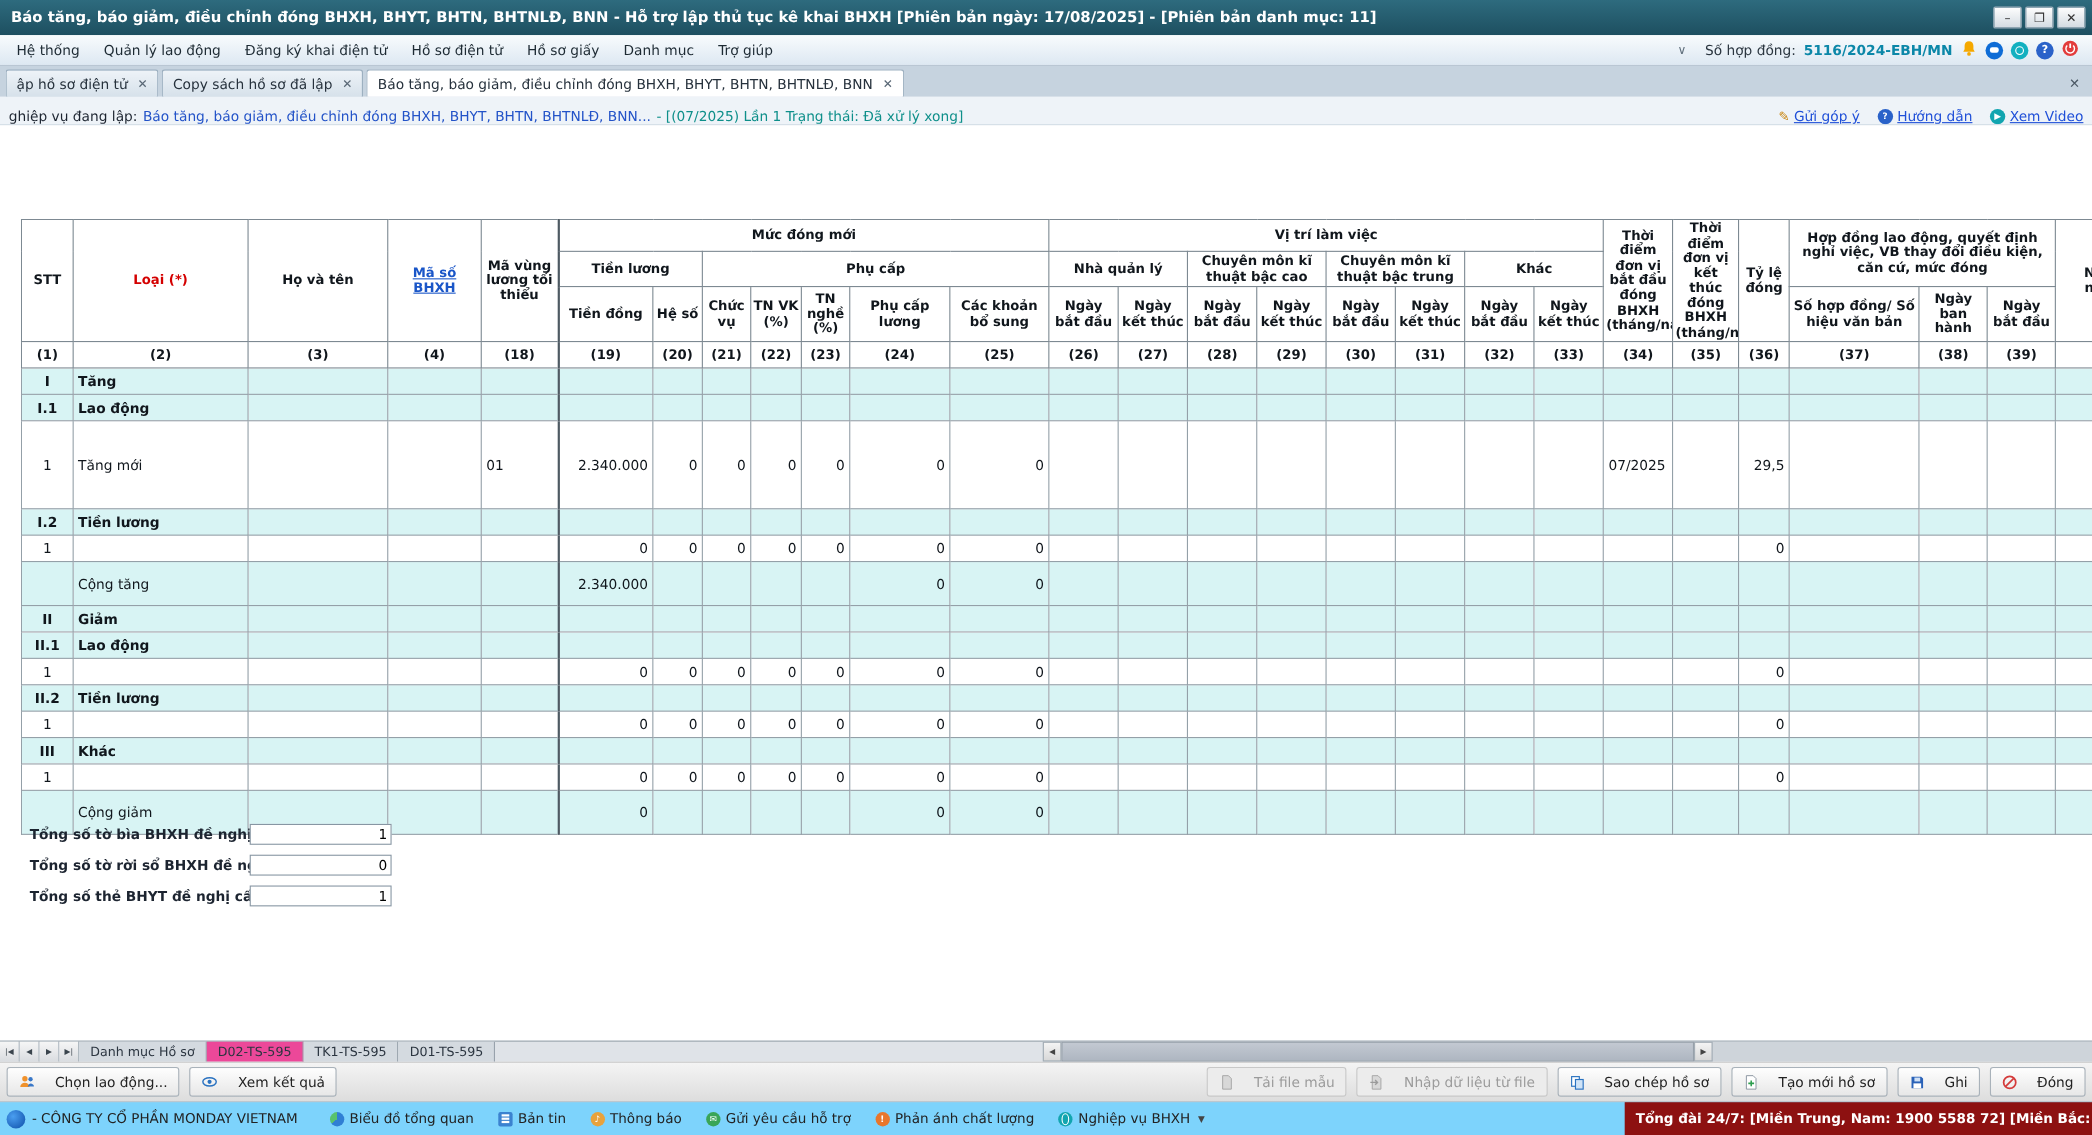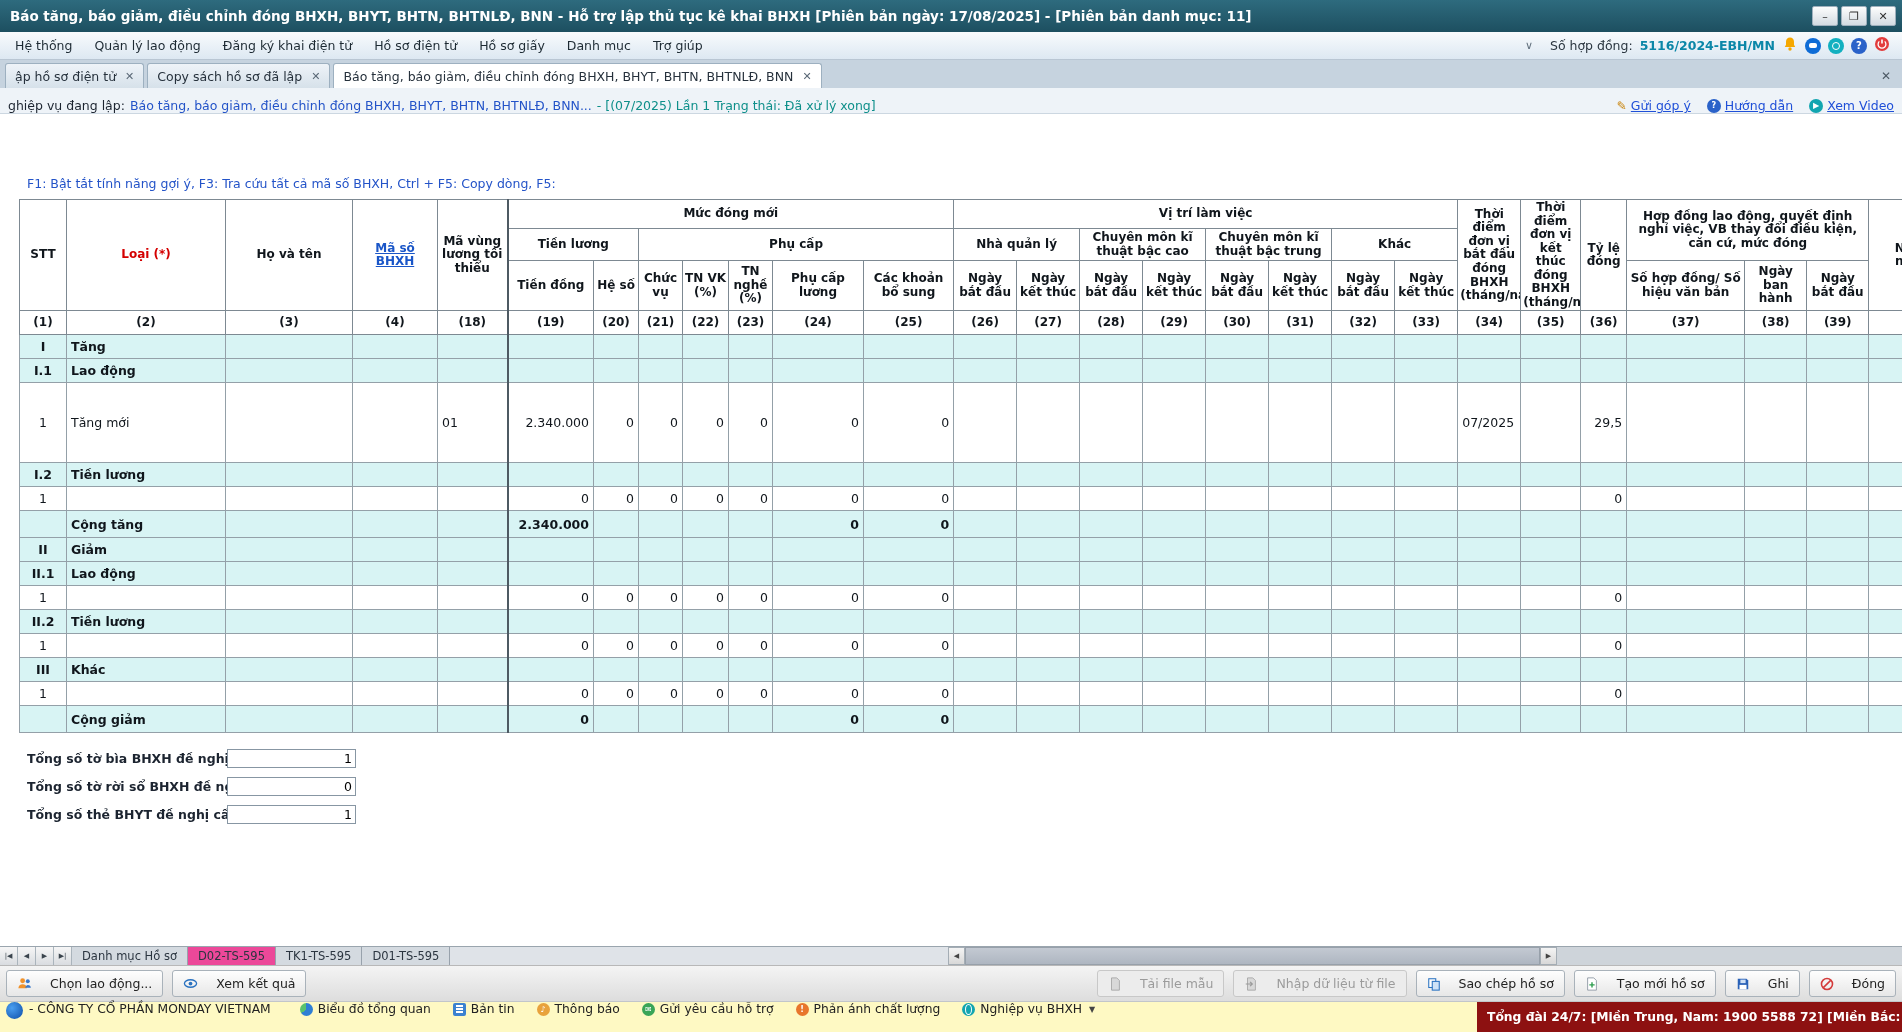--- a/index.html
+++ b/index.html
@@ -52,21 +52,21 @@
 table.grid{border-collapse:collapse;table-layout:fixed;width:1949px;color:#10161c}
 .grid th,.grid td{border:1px solid #94a0a8;overflow:hidden}
 .grid th{border-color:#7d8992;background:#fff;font-weight:bold;text-align:center;vertical-align:middle;padding:1px 2px;line-height:1.13;font-size:12px;white-space:normal}
 .grid tr.r1>th{height:28px}
 .grid tr.r2>th{height:30px}
 .grid tr.r3>th{height:48px}
 .grid tr.nums>th{height:24px;font-size:12px}
 .grid td{padding:1px 4px;white-space:nowrap;vertical-align:middle}
 .grid tr.data td,.grid tr.sec td{height:24px}
 .grid tr.tall td{height:80px}
-.grid tr.tot td{height:27px;font-weight:bold}
+.grid tr.tot td{height:40px;font-weight:normal}
 .grid tr.sec td{background:#d8f4f4}
 .grid tr.tot td{background:#d8f4f4}
 .c-center{text-align:center}
 .c-right{text-align:right}
 .b{font-weight:bold}
 .red{color:#d40000}
 .blue-u{color:#1a56c8;text-decoration:underline}
 .fz{border-left:2px solid #4e5a63 !important}
 
 
@@ -86,21 +86,21 @@
 .hsb-track{flex:1}
 
 
 .buttonbar{flex:0 0 36px;background:linear-gradient(#f4f4f4,#dddddd);border-top:1px solid #b8b8b8;display:flex;align-items:center;padding:0 6px;gap:9px;white-space:nowrap}
 .btn{display:flex;align-items:center;gap:18px;padding:5px 10px;background:linear-gradient(#fefefe,#e7e7e7);border:1px solid #a9b2ba;border-radius:3px;color:#222}
 .btn.disabled{color:#9b9b9b;border-color:#c8c8c8;background:#ececec}
 .btn svg{flex:0 0 auto}
 .buttonbar .spacer{flex:1}
 
 
-.bottombar{flex:0 0 31px;background:#fef9c3;border-top:1px solid #c2c6ca;display:flex;align-items:flex-start;padding-left:4px;position:relative;font-size:12.3px;color:#222;white-space:nowrap}
+.bottombar{flex:0 0 31px;background:#7dd3fc;border-top:1px solid #c2c6ca;display:flex;align-items:center;padding-left:4px;position:relative;font-size:12.3px;color:#222;white-space:nowrap}
 .bb-logo{width:17px;height:17px;border-radius:50%;background:radial-gradient(circle at 35% 35%,#4a9ef0,#0d4ea8);margin:0 6px 0 2px}
 .bb-company{margin-right:18px}
 .bb-item{display:flex;align-items:center;gap:5px;padding:0 11px}
 .bbi{width:13px;height:13px;border-radius:50%;display:inline-flex;align-items:center;justify-content:center;color:#fff;font-size:8px;font-weight:bold}
 .bbi.pie{background:conic-gradient(#2f7fd4 0 65%,#58c26e 65% 100%);border-radius:50%}
 .bbi.news{background:#3b82d0;border-radius:2px;position:relative}
 .bbi.news::after{content:"";width:7px;height:1.5px;background:#fff;box-shadow:0 3px 0 #fff,0 -3px 0 #fff}
 .bbi.bell2{background:#e8a23c}
 .bbi.support{background:#3aa557}
 .bbi.feedback{background:#e8762c}
@@ -178,21 +178,20 @@
           <span class="lbl">Hướng dẫn</span>
         </span>
       <span class="ilink">
           <span class="ci play">▶</span>
           <span class="lbl">Xem Video</span>
         </span>
     </div>
   </div>
 
   <div class="content">
-    <div class="hint">F1: Bật tắt tính năng gợi ý, F3: Tra cứu tất cả mã số BHXH, Ctrl + F5: Copy dòng, F5:</div>
 
     <div class="gridwrap">
       <table class="grid">
         <colgroup>
           <col style="width:47px">
             <col style="width:159px">
             <col style="width:127px">
             <col style="width:85px">
             <col style="width:70px">
           <col style="width:86px">

